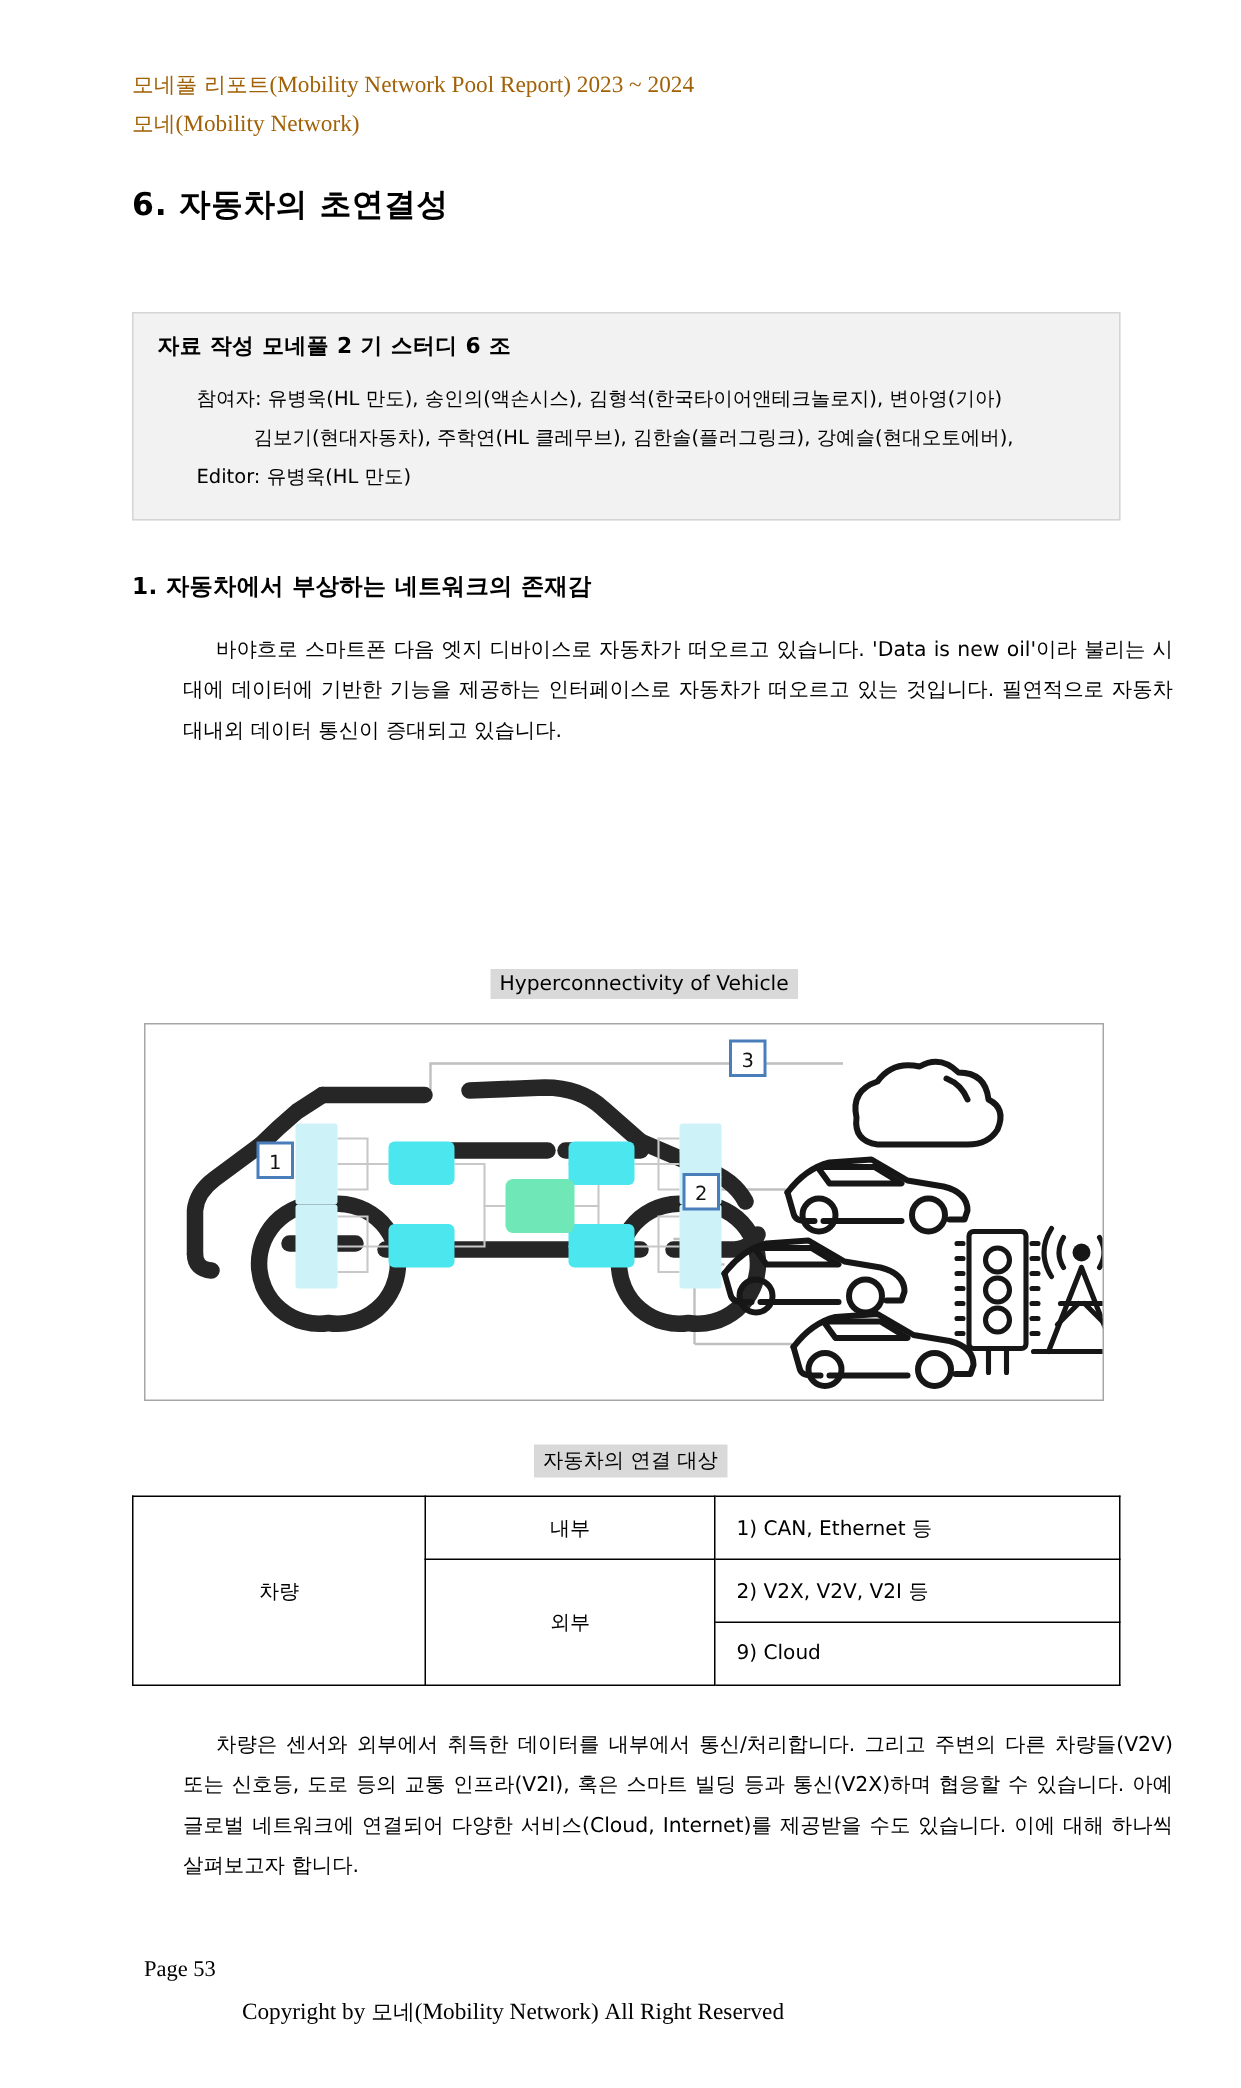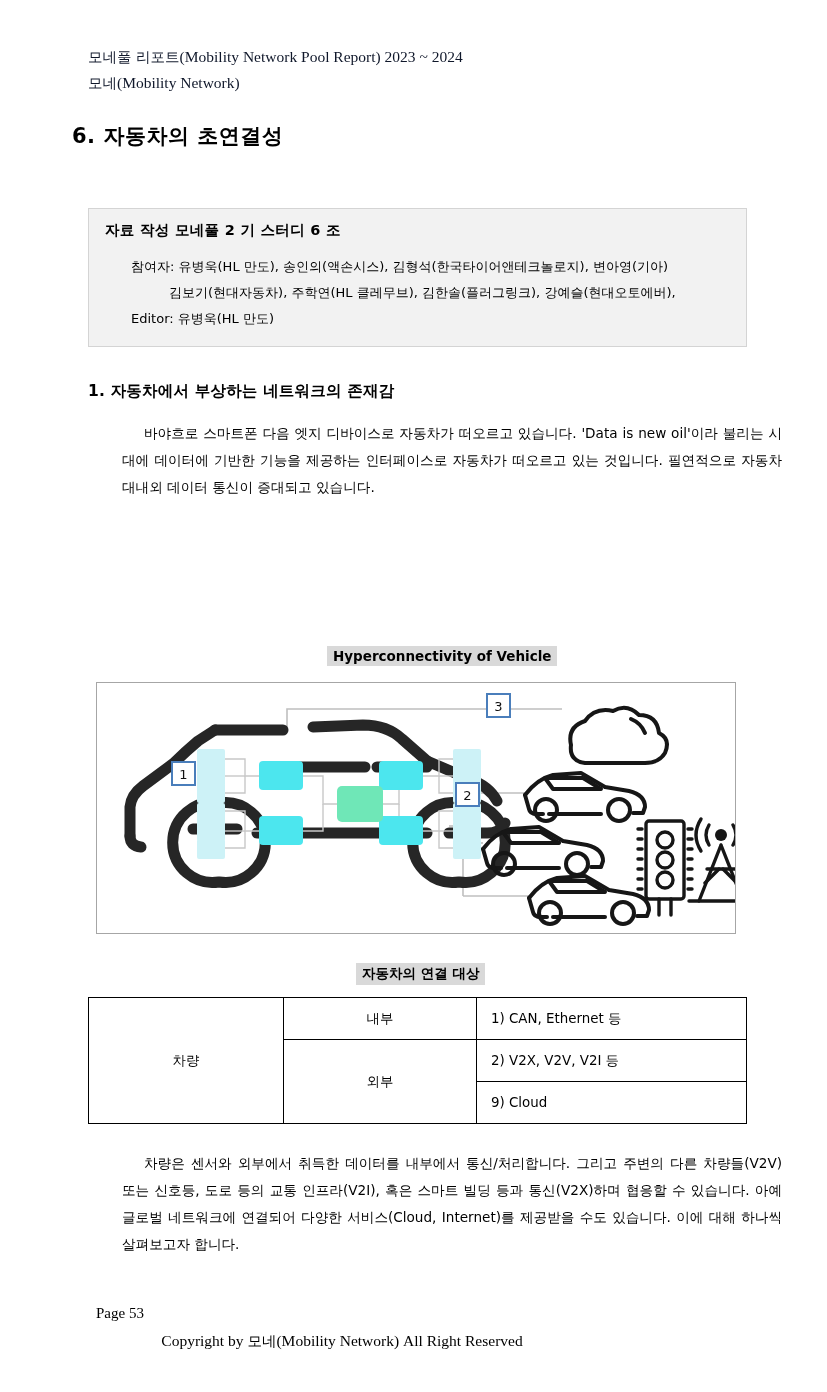--- a/index.html
+++ b/index.html
@@ -28,29 +28,29 @@
   .doc-header {
     position: absolute;
     left: 88px;
     top: 44px;
     width: 660px;
   }
   .doc-header .hline {
     font-family: "Liberation Serif", serif;
     font-size: 15.5px;
     line-height: 25px;
-    color: #0f172a;
+    color: #a16207;
     white-space: nowrap;
   }
   .hline .kr { font-family: "DejaVu Sans", sans-serif; font-size: 14.5px; }
 
   
   .chapter-title {
     position: absolute;
-    left: 72px;
+    left: 88px;
     top: 122px;
     font-family: "DejaVu Sans", sans-serif;
     font-size: 21px;
     font-weight: bold;
     letter-spacing: 0.5px;
   }
 
   
   .info-box {
     position: absolute;
@@ -107,21 +107,20 @@
   .para.p3 { top: 1150px; }
 
   
   .caption-chip {
     position: absolute;
     background: #d9d9d9;
     font-family: "DejaVu Sans", sans-serif;
     font-size: 13.5px;
     padding: 2px 6px;
     white-space: nowrap;
-    font-weight: bold;
   }
   #fig-caption { left: 327px; top: 646px; }
   #tbl-caption { left: 356px; top: 963px; }
 
   
   .diagram {
     position: absolute;
     left: 96px;
     top: 682px;
     width: 640px;

